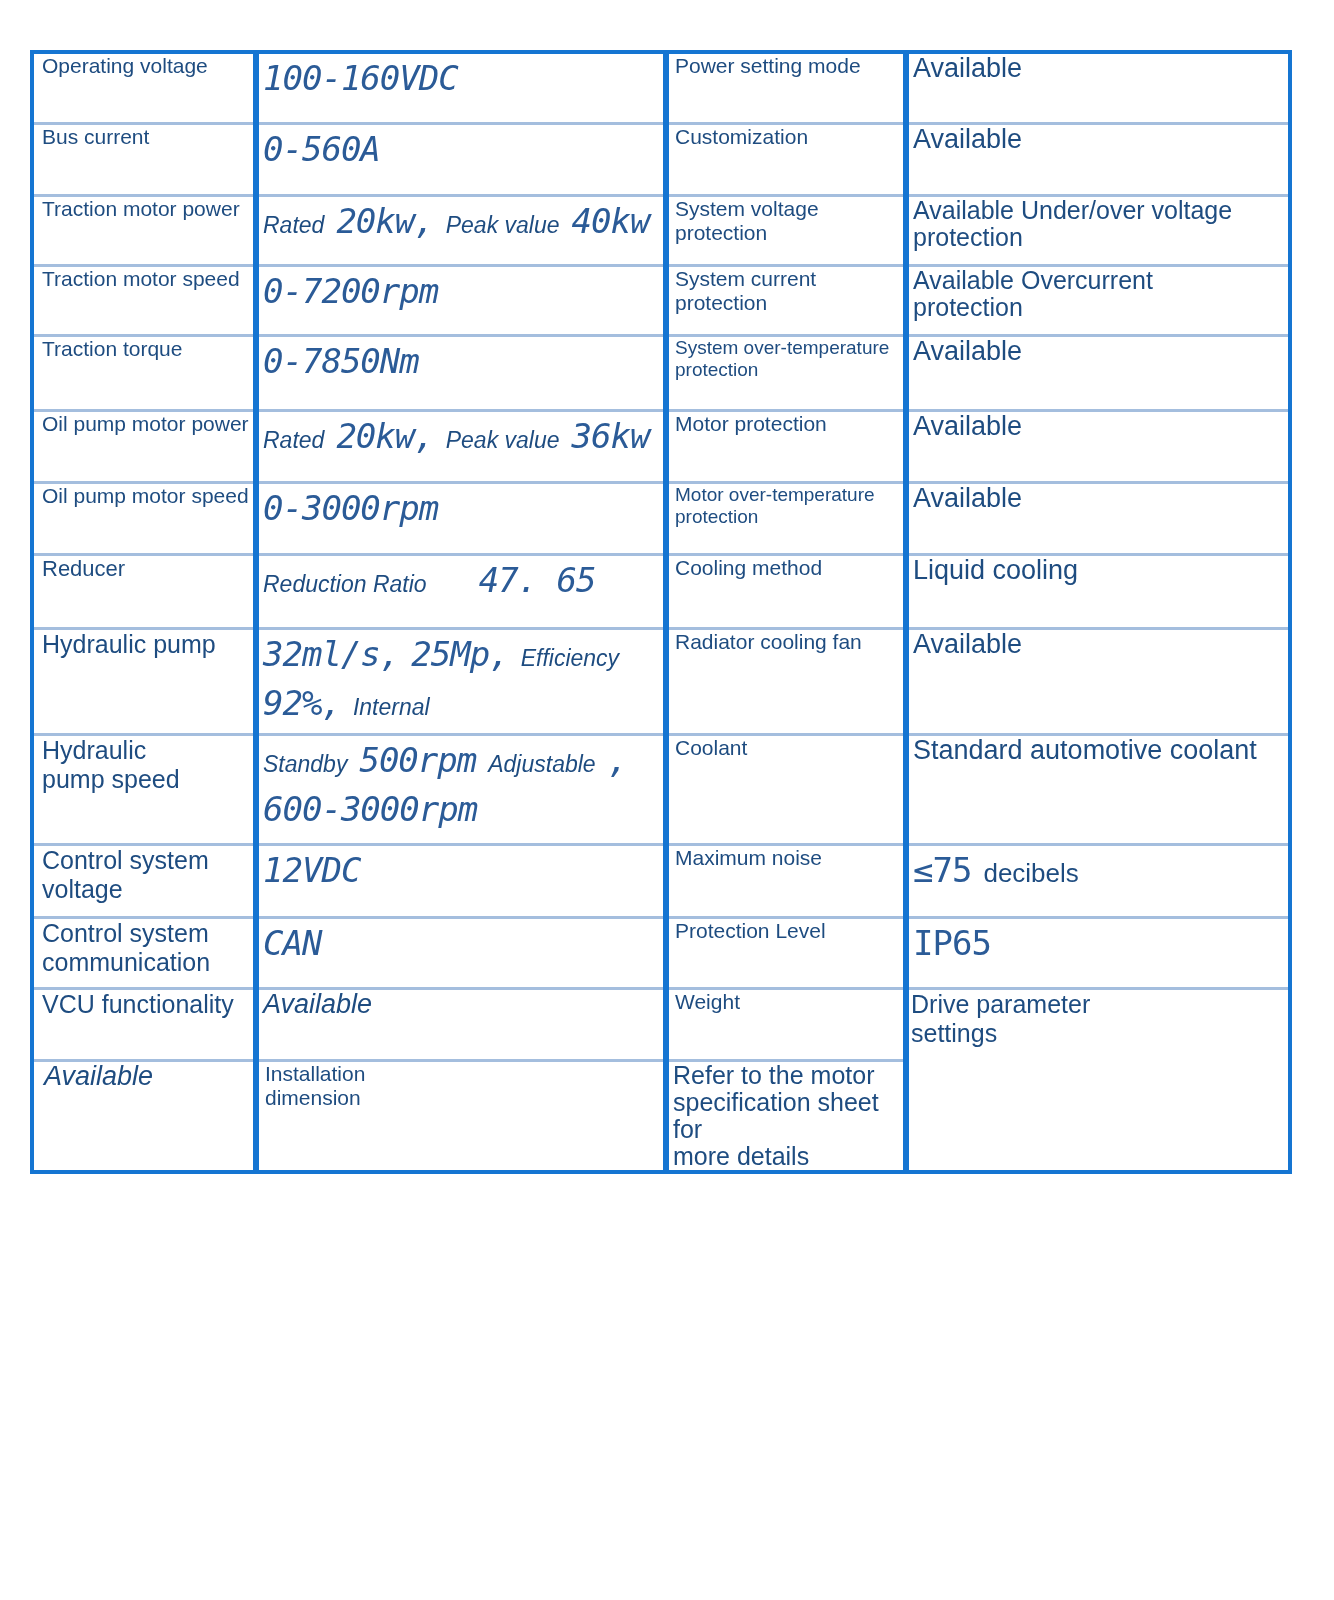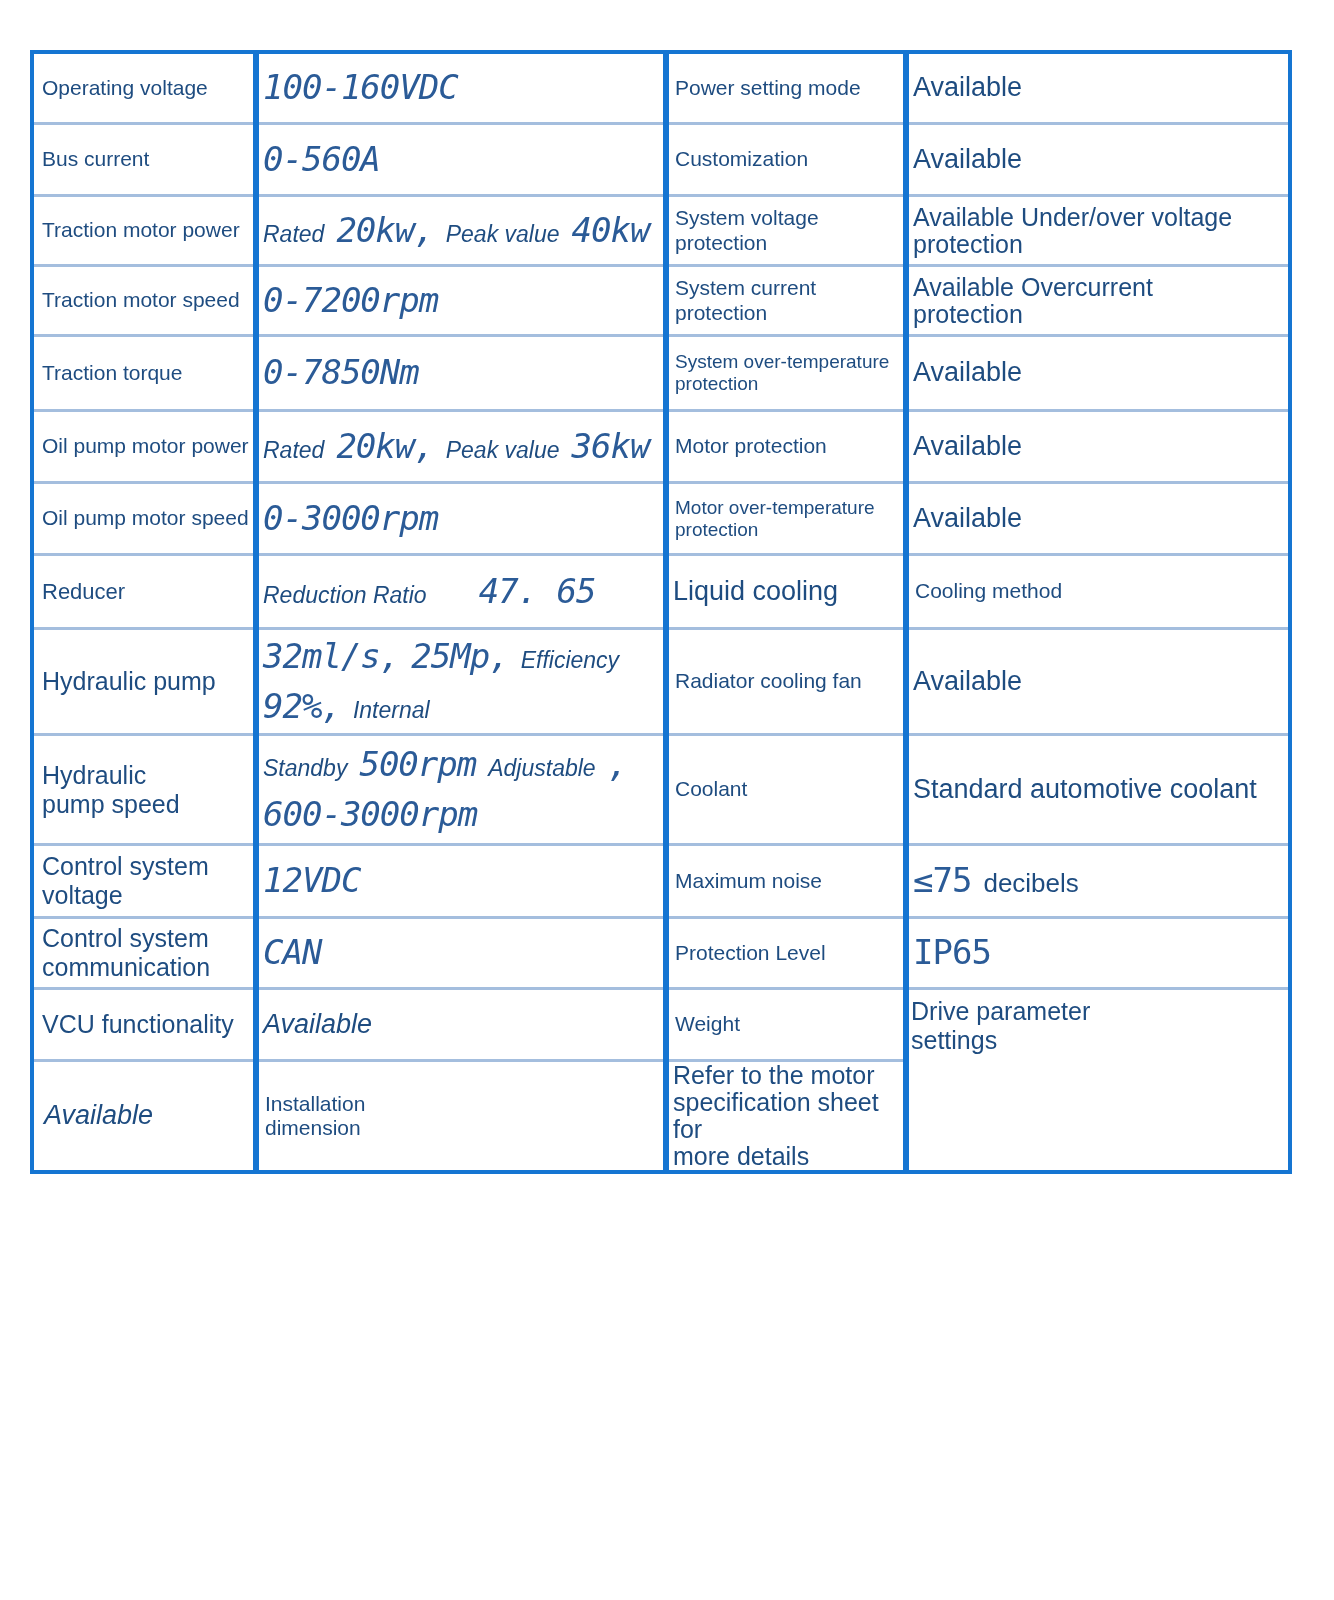--- a/index.html
+++ b/index.html
@@ -6,21 +6,21 @@
   body{width:1334px;height:1600px;position:relative;font-family:"Liberation Sans",sans-serif;}
   .spec-table{
     position:absolute;left:30px;top:50px;width:1262px;height:1124px;
     box-sizing:border-box;border:4px solid #1575d2;background:#ffffff;
     display:grid;
     grid-template-columns:219px 410px 240px 1fr;
     grid-template-rows:71px 72px 70px 70px 75px 72px 72px 74px 106px 110px 73px 71px 72px 1fr;
   }
   .cell{
     box-sizing:border-box;
-    display:flex;flex-direction:column;justify-content:center;
+    display:flex;flex-direction:column;
     border-bottom:3px solid #a4bede;
     overflow:hidden;
   }
   .r-last{border-bottom:none;}
   .c1{padding-left:8px;padding-right:2px;}
   .c2{padding-left:10px;font-style:italic;}
   .c3{padding-left:12px;padding-right:2px;}
   .c4{padding-left:10px;}
   
   .vline{position:absolute;top:0;bottom:0;width:6px;background:#1575d2;z-index:5;}
@@ -141,25 +141,25 @@
   <div class="cell c4">
       <div class="val">Available</div>
     </div>
 
   <div class="cell c1">
       <div class="lbl lbl-lg">Reducer</div>
     </div>
   <div class="cell c2">
       <div class="segs"><span class="seg seg-w">Reduction Ratio</span><span class="seg seg-sp"></span><span class="seg seg-n">47. 65</span></div>
     </div>
+  <div class="cell c3">
+      <div class="lbl">Cooling method</div>
+    </div>
   <div class="cell c4">
       <div class="val">Liquid cooling</div>
-    </div>
-  <div class="cell c3">
-      <div class="lbl">Cooling method</div>
     </div>
 
   <div class="cell c1">
       <div class="lbl lbl-md">Hydraulic pump</div>
     </div>
   <div class="cell c2">
       <div class="segs"><span class="seg seg-n">32ml/s,</span><span class="seg seg-n">25Mp,</span><span class="seg seg-w">Efficiency</span><br><span class="seg seg-n">92%,</span><span class="seg seg-w">Internal</span></div>
     </div>
   <div class="cell c3">
       <div class="lbl">Radiator cooling fan</div>

